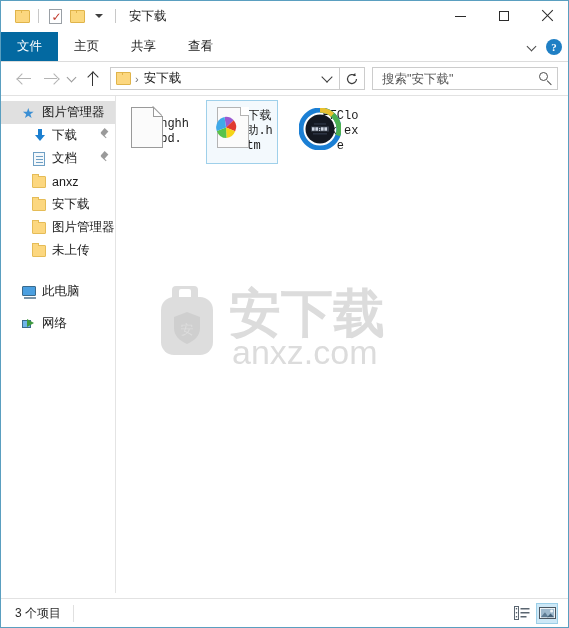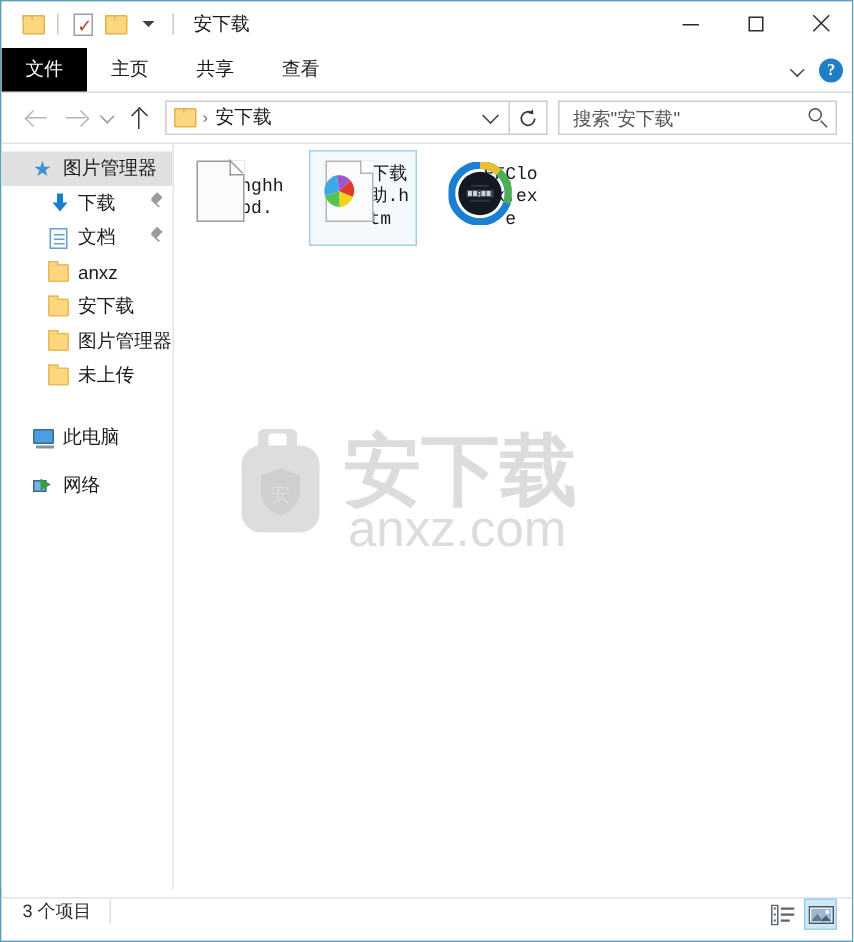--- a/index.html
+++ b/index.html
@@ -152,21 +152,21 @@
     display: flex;
     align-items: center;
     justify-content: center;
     padding: 0 16px;
     font-size: 12.5px;
     color: #1a1a1a;
     cursor: default;
     white-space: nowrap;
   }
   .rtab.file {
-    background: #000000;
+    background: #0369a1;
     color: #ffffff;
     min-width: 57px;
     padding: 0;
   }
   #ribbon-right {
     position: absolute;
     right: 6px; top: 0;
     height: 29px;
     display: flex;
     align-items: center;
@@ -668,21 +668,21 @@
   }
 
   
   #statusbar {
     position: absolute;
     left: 0; right: 0; bottom: 0;
     height: 29px;
     background: #ffffff;
     border-top: 1px solid #e2e2e2;
     display: flex;
-    align-items: flex-start;
+    align-items: center;
     padding: 0 10px 0 14px;
     box-sizing: border-box;
   }
   #status-text {
     font-size: 12px;
     color: #2b2b2b;
     white-space: nowrap;
   }
   #status-sep {
     width: 1px; height: 17px;

